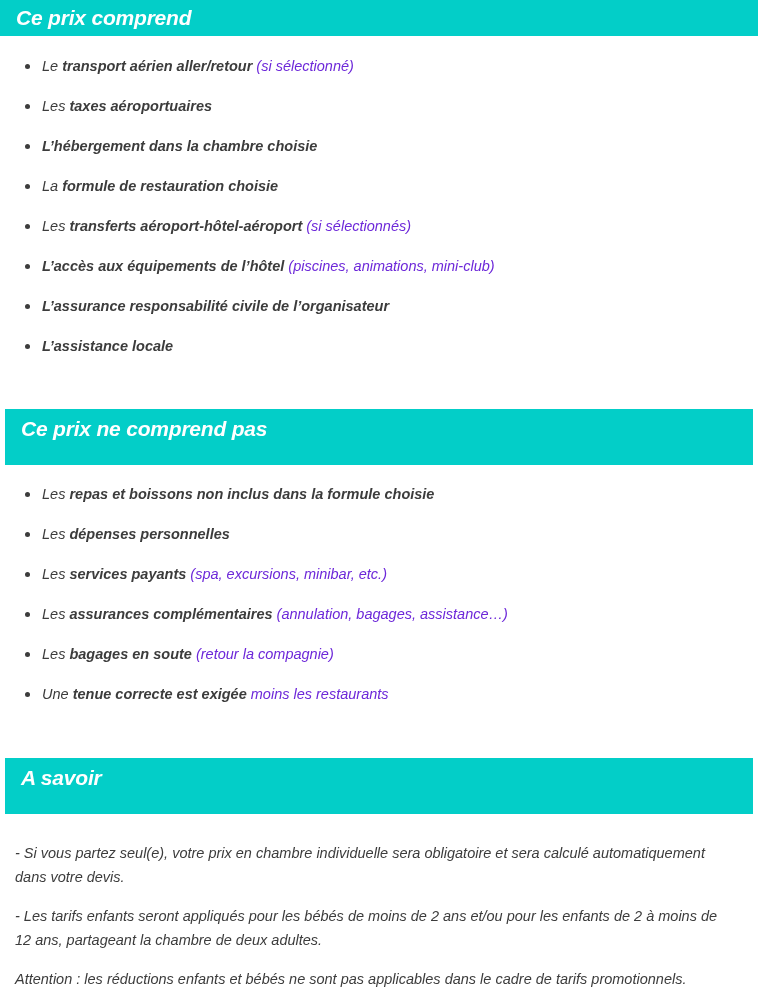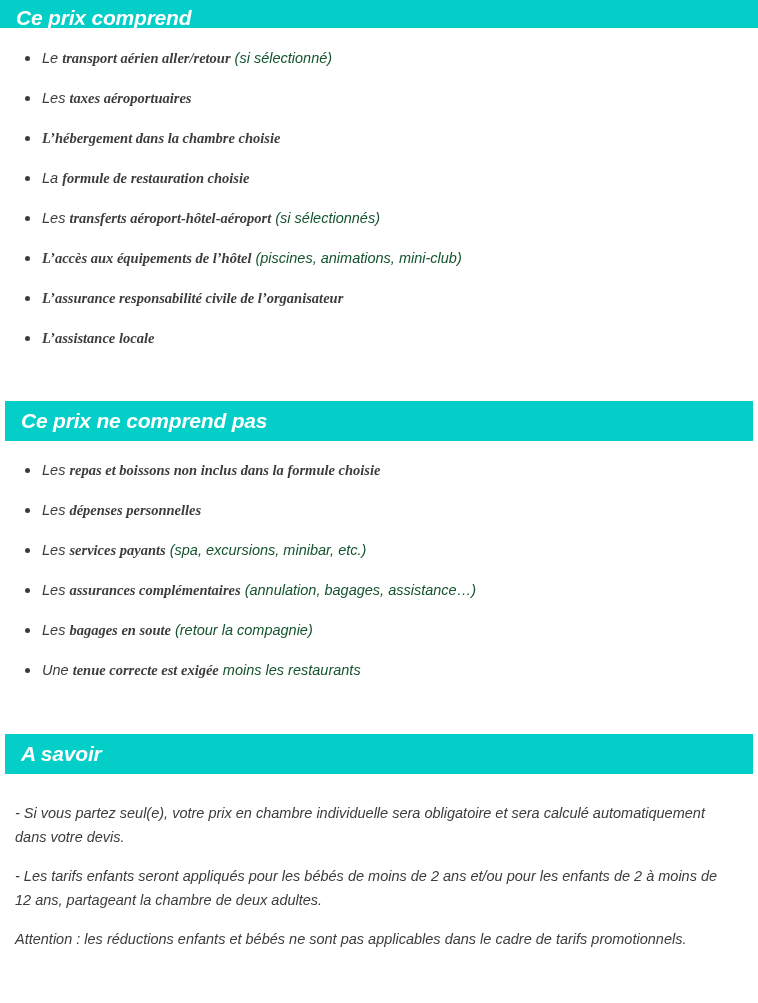--- a/index.html
+++ b/index.html
@@ -23,35 +23,35 @@
   }
 
   
   .section-header {
     background: #03cec8;
     color: #ffffff;
     font-style: italic;
     font-weight: bold;
     font-size: 21px;
     line-height: 36px;
-    height: 28px;
+    height: 36px;
     padding: 0 0 0 16px;
     box-sizing: border-box;
     letter-spacing: -0.2px;
     white-space: nowrap;
     overflow: hidden;
   }
   .section-header.full {
     width: 758px;
     margin: 0;
   }
   .section-header.inset {
     width: 748px;
     margin: 0 1px 0 5px;
-    height: 40px;
+    height: 56px;
     line-height: 40px;
   }
 
   
   .bullet-list {
     list-style: none;
     margin: 0;
     padding: 0;
   }
   .bullet-item {
@@ -68,28 +68,27 @@
     position: absolute;
     left: 25px;
     top: 7px;
     width: 5px;
     height: 5px;
     border-radius: 50%;
     background: #3c3c3c;
   }
   .bullet-item b {
     font-weight: bold;
-    font-family: Liberation Serif, serif;
   }
   .bullet-item .lead {
     font-weight: normal;
   }
   .bullet-item .note {
     font-weight: normal;
-    color: #14532d;
+    color: #6d28d9;
   }
 
   
   .sec1-body { padding-top: 21px; }
   .sec1-body .bullet-item { margin-bottom: 22px; }
   .sec1-gap { height: 32px; }
 
   .sec2-body { padding-top: 20px; }
   .sec2-body .bullet-item { margin-bottom: 22px; }
   .sec2-gap { height: 33px; }

